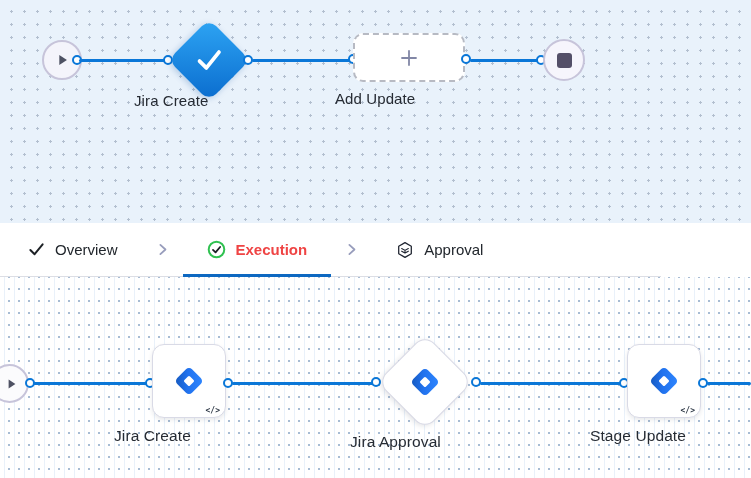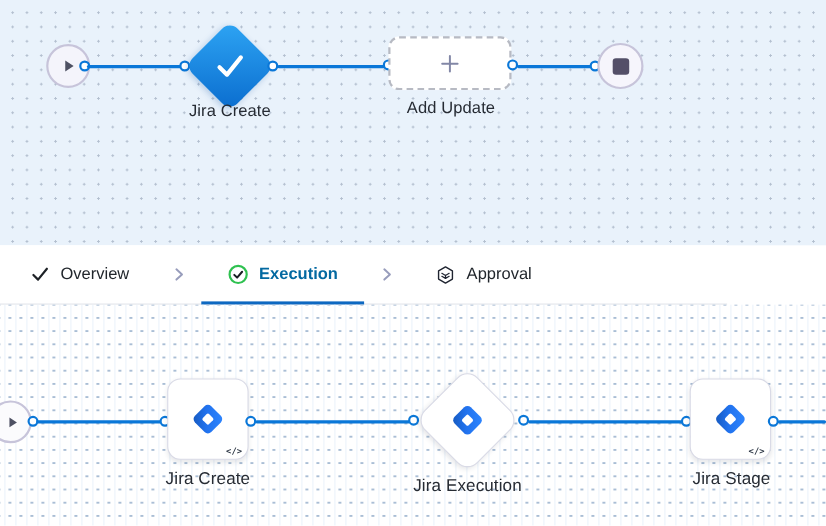--- a/index.html
+++ b/index.html
@@ -45,35 +45,35 @@
   }
   .stage-diamond .inner { transform:rotate(-45deg); display:flex; }
 
   .add-stage-box {
     position:absolute; left:353px; top:33px; width:112px; height:49px;
     background:#fff; border:2px dashed #b7bac3; border-radius:10px;
     display:flex; align-items:center; justify-content:center;
   }
 
   .canvas-label {
-    position:absolute; width:150px; text-align:center;
+    position:absolute; width:150px; 
     font-size:15px; color:#262b33; letter-spacing:.1px;
   }
 
   
   .tabbar {
     position:absolute; left:0; top:223px; width:661px; height:54px;
     background:#fff; border-bottom:1px solid #dcdee5;
     display:flex; align-items:center; padding-left:4px;
   }
   .tab {
     position:relative; height:100%; display:flex; align-items:center; gap:10px;
     padding:0 24px; cursor:pointer; font-size:15px; color:#21262c; font-weight:500;
   }
-  .tab.active { font-weight:700; color:#0369a1; }
+  .tab.active { font-weight:700; color:#ef4444; }
   .tab.active::after {
     content:""; position:absolute; left:0; right:0; bottom:-1px; height:3px;
     background:#0d68c1;
   }
   .tab-sep { display:flex; align-items:center; padding:0 12px; }
 
   
   .step-node {
     position:absolute; width:74px; height:74px; background:#fff;
     border:1px solid #d9dae6; border-radius:12px;
@@ -245,16 +245,16 @@
           <rect x="15.8" y="15.8" width="8.4" height="8.4" rx="1.6" transform="rotate(45 20 20)" fill="#ffffff"></rect>
         </svg>
       </span>
       <span class="code-badge">&lt;/&gt;</span>
     </div>
 
     <div class="conn-dot" style="left:698px; top:101px;"></div>
     <div class="conn-line" style="left:707px; top:104.5px; width:44px;"></div>
 
     <div class="canvas-label" style="left:114px; top:150px; font-size:15.5px;">Jira Create</div>
-    <div class="canvas-label" style="left:350px; top:156px; font-size:15.5px;">Jira Execution</div>
-    <div class="canvas-label" style="left:590px; top:150px; font-size:15.5px;">Jira Stage</div>
+    <div class="canvas-label" style="left:350px; top:156px; font-size:15.5px;">Jira Approval</div>
+    <div class="canvas-label" style="left:590px; top:150px; font-size:15.5px;">Stage Update</div>
   </section>
 </div>
 
 </body></html>

